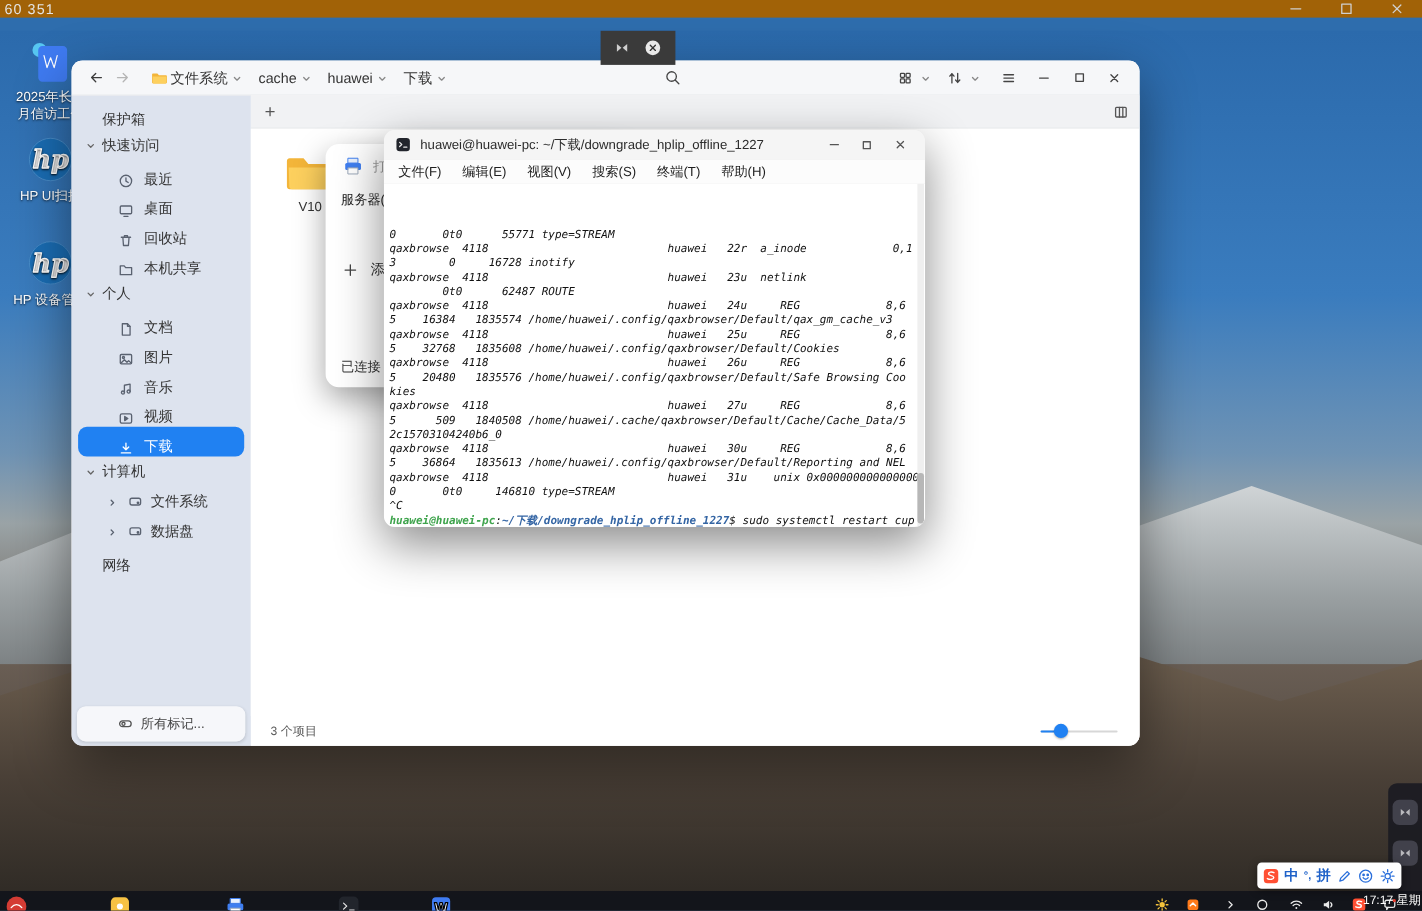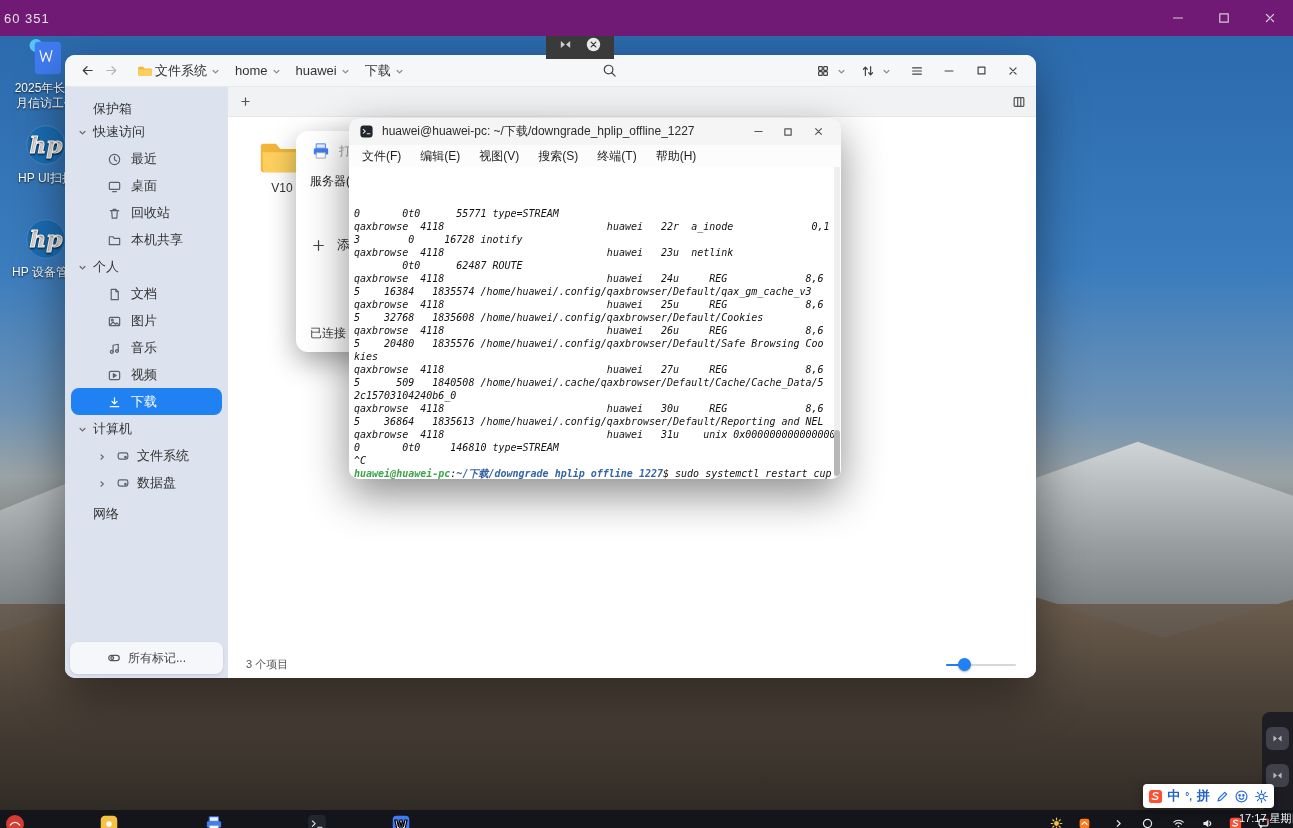--- a/index.html
+++ b/index.html
@@ -13,21 +13,21 @@
   .wallpaper{position:absolute;left:0;right:0;top:28px;bottom:0;
     background:linear-gradient(180deg,#2b6aac 0%,#3a7cbe 30%,#6f93b4 48%,#9aa3a6 56%,#6d6157 70%,#38322c 100%);}
   .ridge{position:absolute;left:0;right:0;top:46%;height:26%;
     background:linear-gradient(180deg,#e8ecee,#9aa0a2 70%,#7d8284);
     clip-path:polygon(0 55%,8% 35%,16% 58%,26% 22%,36% 50%,47% 18%,57% 46%,68% 12%,78% 44%,88% 22%,100% 48%,100% 100%,0 100%);}
   .rock{position:absolute;left:0;right:0;bottom:0;height:34%;
     background:linear-gradient(180deg,#7a6a58,#4a4037 55%,#2c2823);
     clip-path:polygon(0 28%,9% 14%,19% 34%,30% 8%,42% 30%,55% 5%,66% 28%,78% 12%,90% 30%,100% 16%,100% 100%,0 100%);}
 
   
-  .topbar{position:absolute;top:0;left:0;right:0;height:36px;background:#701a75;z-index:60;
+  .topbar{position:absolute;top:0;left:0;right:0;height:16px;background:#a16207;z-index:60;
     display:flex;align-items:center;color:#e3e3e3;font-size:13px;}
   .topbar .coords{margin-left:4px;letter-spacing:1px;}
   .topbar .winbtns{margin-left:auto;display:flex;}
   .topbar .winbtn{width:46px;height:28px;display:flex;align-items:center;justify-content:center;color:#cfcfcf;}
 
   
   .floatbar{position:absolute;left:546px;top:28px;width:68px;height:31px;background:#3a3a3a;z-index:55;
     display:flex;align-items:center;justify-content:space-evenly;}
 
   
@@ -44,21 +44,21 @@
   .navbtn.dis{color:#b5b5b5;}
   .crumb{display:flex;align-items:center;gap:3px;padding:3px 7px;border-radius:6px;color:#333;white-space:nowrap;}
   .crumb .chev{color:#8a8a8a;}
   .fm-toolbar .spacer{flex:1;}
   .tbtn{width:26px;height:24px;display:flex;align-items:center;justify-content:center;color:#444;}
   .fm-body{flex:1;display:flex;min-height:0;}
   .fm-side{width:163px;background:#dde3ee;position:relative;padding-top:4px;flex:0 0 auto;}
   .side-row{height:27px;display:flex;align-items:center;font-size:13px;color:#333;margin:0 6px;border-radius:8px;white-space:nowrap;}
   .side-row .chev{width:22px;text-align:center;color:#666;}
   .side-row.plain{padding-left:22px;align-items:flex-end;}
-  .side-row.item{padding-left:36px;gap:9px;color:#333;}
+  .side-row.item{padding-left:36px;gap:9px;color:#333;align-items:flex-end;}
   .side-row.item .ic{color:#5a6270;}
   .side-row.drive{padding-left:24px;gap:7px;}
   .side-row.drive .ic{color:#5a6270;}
   .side-row.sel{background:#2081f2;color:#fff;}
   .side-row.sel .ic{color:#fff;}
   .alltags{position:absolute;left:5px;right:5px;bottom:4px;height:32px;border-radius:8px;
     background:rgba(250,250,252,.85);display:flex;align-items:center;justify-content:center;gap:7px;
     font-size:12px;color:#444;box-shadow:0 1px 3px rgba(0,0,0,.12);}
   .alltags .ic{color:#555;}
   .fm-main{flex:1;display:flex;flex-direction:column;background:#fff;min-width:0;}
@@ -199,21 +199,21 @@
             <span><svg class="ic" width="14" height="14" viewBox="0 0 16 16" fill="none" stroke="currentColor" stroke-width="1.2" stroke-linecap="round" stroke-linejoin="round">
                 <path d="M1.2 3.2h4.6l1.6 1.9h7.4c.5 0 .9.4.9.9v6.6c0 .5-.4.9-.9.9H1.2c-.5 0-.9-.4-.9-.9V4.1c0-.5.4-.9.9-.9z" fill="#f3b53a" stroke="none"></path>
                 <path d="M.9 6.3h14.4l-.2 6.3c0 .5-.4.9-.9.9H2c-.5 0-.9-.4-.9-.9z" fill="#fdd05e" stroke="none"></path>
               </svg></span>
             <span>文件系统</span>
             <span class="chev"><svg class="ic" width="11" height="11" viewBox="0 0 16 16" fill="none" stroke="currentColor" stroke-width="1.2" stroke-linecap="round" stroke-linejoin="round">
                 <path d="M4.5 6.5L8 10l3.5-3.5"></path>
               </svg></span>
           </div>
           <div class="crumb">
-            <span>home</span>
+            <span>cache</span>
             <span class="chev"><svg class="ic" width="11" height="11" viewBox="0 0 16 16" fill="none" stroke="currentColor" stroke-width="1.2" stroke-linecap="round" stroke-linejoin="round">
                 <path d="M4.5 6.5L8 10l3.5-3.5"></path>
               </svg></span>
           </div>
           <div class="crumb">
             <span>huawei</span>
             <span class="chev"><svg class="ic" width="11" height="11" viewBox="0 0 16 16" fill="none" stroke="currentColor" stroke-width="1.2" stroke-linecap="round" stroke-linejoin="round">
                 <path d="M4.5 6.5L8 10l3.5-3.5"></path>
               </svg></span>
           </div>

